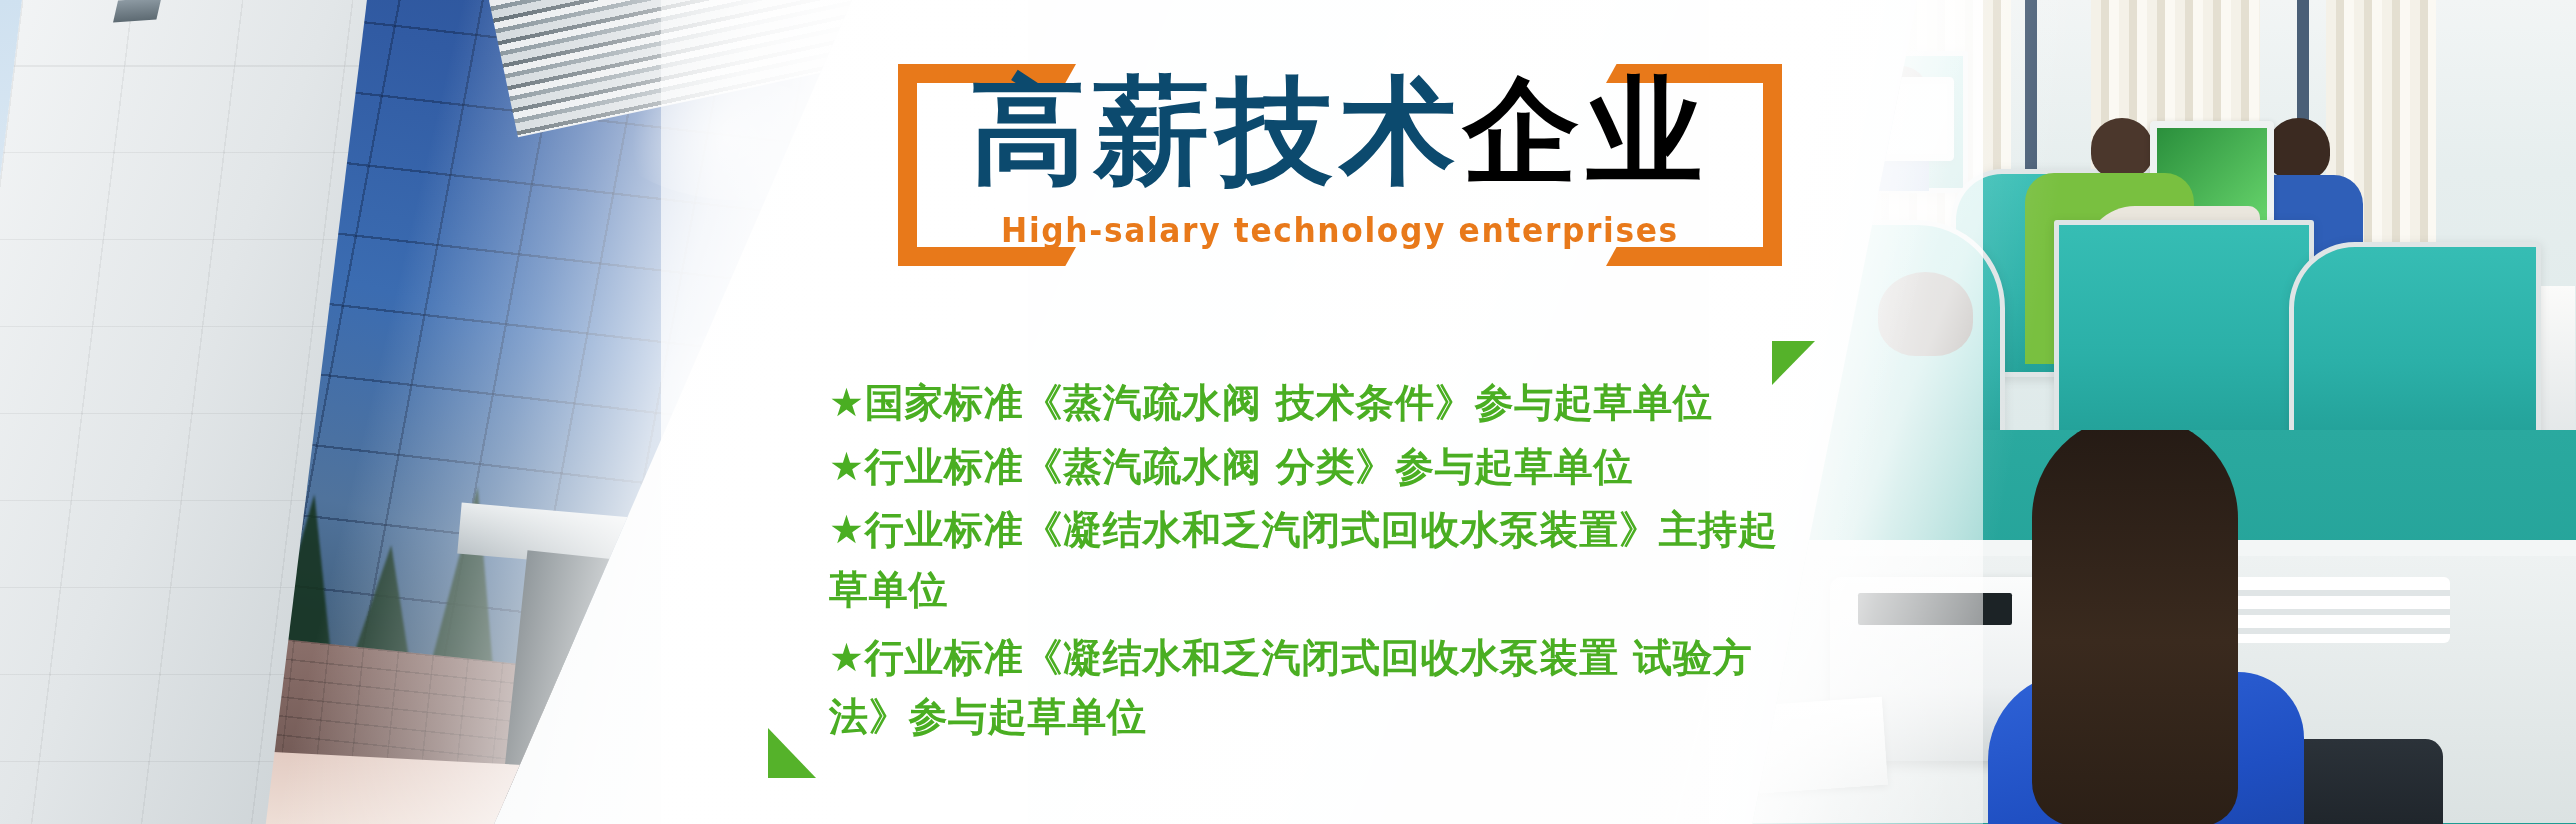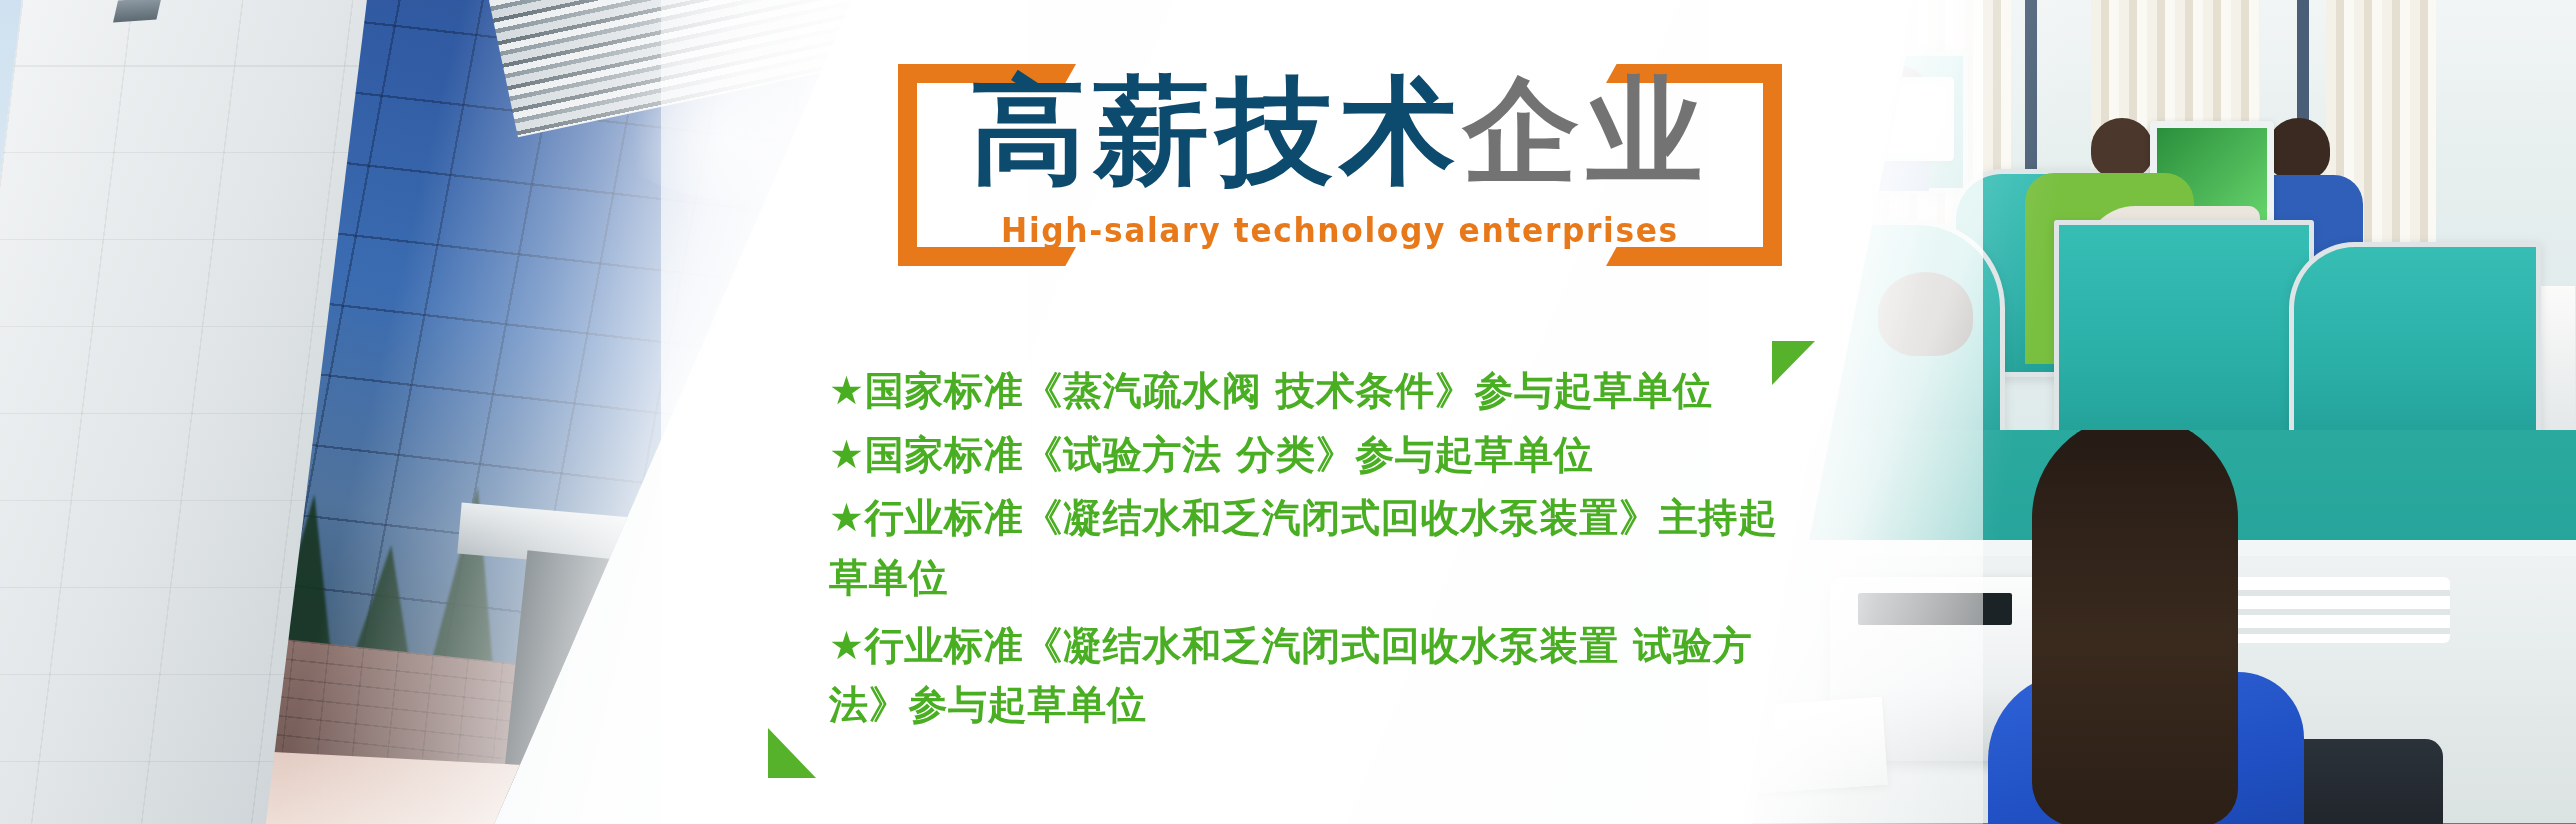--- a/index.html
+++ b/index.html
@@ -322,41 +322,41 @@
     width: 884px;
     text-align: center;
     font-family: "DejaVu Sans", "Liberation Sans", sans-serif;
     font-weight: 700;
     font-size: 116px;
     line-height: 1.0;
     letter-spacing: 7.3px;
     white-space: nowrap;
   }
   .title-cn .t-orange { color: #0c4a6e; }
-  .title-cn .t-red    { color: #737373; }
+  .title-cn .t-red    { color: #000000; }
 
   .title-en {
     position: absolute;
     left: 898px; top: 210px;
     width: 884px;
     text-align: center;
     color: #e8791a;
     font-family: "DejaVu Sans", "Liberation Sans", sans-serif;
     font-weight: 700;
     font-size: 34px;
     letter-spacing: 1.8px;
     white-space: nowrap;
     transform: scaleX(.92);
     transform-origin: center;
   }
 
   
   .bullets {
     position: absolute;
-    left: 829px; top: 361px;
+    left: 829px; top: 373px;
     width: 977px;
     color: #4aae22;
     font-family: "DejaVu Sans", "Liberation Sans", sans-serif;
     font-weight: 700;
     font-size: 39px;
     line-height: 1.52;
     letter-spacing: 0.7px;
   }
   .bullets .bullet-line { margin: 0 0 4.4px 0; }
   .bullets .bullet-line:nth-child(3),
@@ -465,21 +465,21 @@
     <div class="bracket bk-right-v"></div>
     <div class="bracket bk-right-t"></div>
     <div class="bracket bk-right-b"></div>
 
     <div class="title-cn"><span class="t-orange">高薪技术</span><span class="t-red">企业</span></div>
 
     <div class="title-en">High-salary technology enterprises</div>
 
     <div class="bullets">
       <div class="bullet-line">★国家标准《蒸汽疏水阀 技术条件》参与起草单位</div>
-      <div class="bullet-line">★国家标准《试验方法 分类》参与起草单位</div>
+      <div class="bullet-line">★行业标准《蒸汽疏水阀 分类》参与起草单位</div>
       <div class="bullet-line">★行业标准《凝结水和乏汽闭式回收水泵装置》主持起草单位</div>
       <div class="bullet-line">★行业标准《凝结水和乏汽闭式回收水泵装置 试验方法》参与起草单位</div>
     </div>
 
     <div class="tri tri-tr"></div>
     <div class="tri tri-bl"></div>
 
   </div>
 </div>
 

